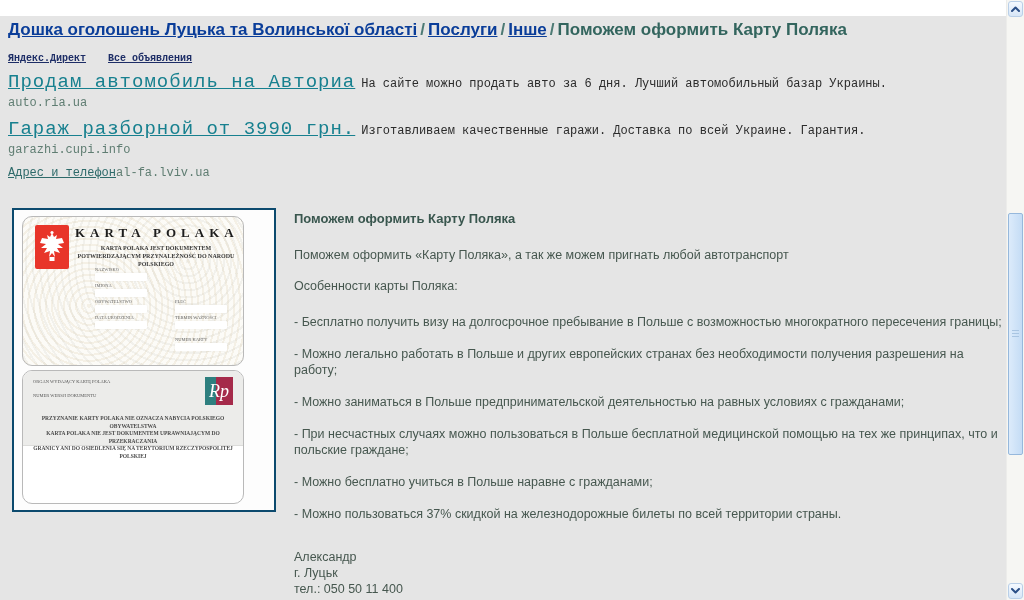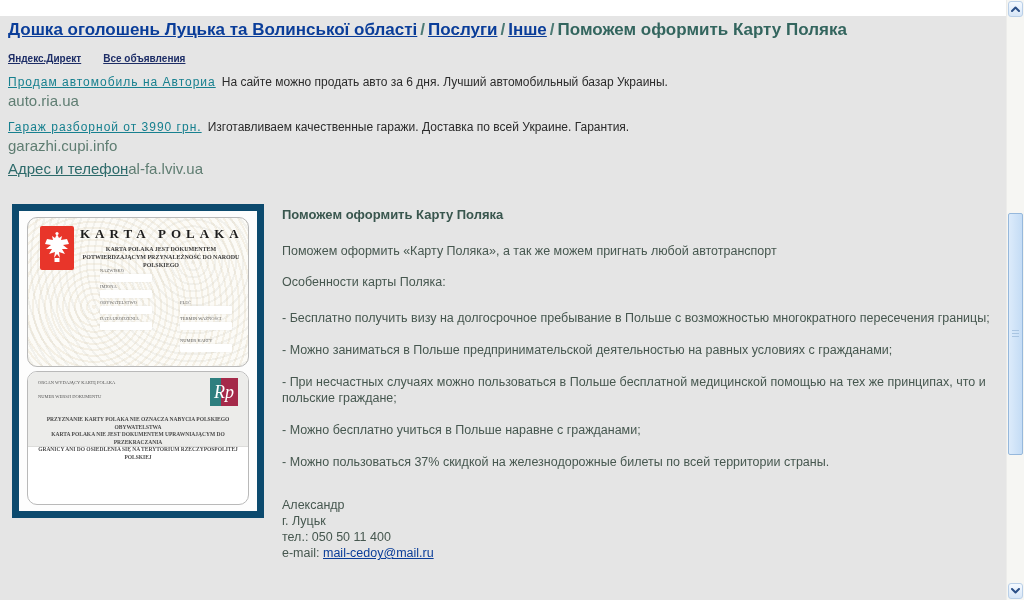--- a/index.html
+++ b/index.html
@@ -3,34 +3,34 @@
 <meta charset="utf-8">
 <style>
   html,body{margin:0;padding:0;background:#fff;width:1024px;height:600px;overflow:hidden;}
   .page{position:absolute;top:16px;left:0;width:1007px;height:600px;background:#e5e5e5;
         font-family:"Liberation Sans",sans-serif;}
   
   .breadcrumb{padding:4px 0 0 8px;font-size:17px;font-weight:bold;color:#33655e;white-space:nowrap;}
   .breadcrumb a{color:#0a3d99;text-decoration:underline;cursor:pointer;}
   .breadcrumb .sep{color:#4d7a74;font-weight:bold;padding:0 3px;}
   
-  .yad{font-family:Liberation Sans, sans-serif;}
+  .yad{font-family:Liberation Mono, monospace;}
   .yad-head{margin:13px 0 0 8px;font-size:10px;font-weight:bold;}
   .yad-head a{color:#1d2d66;text-decoration:underline;margin-right:22px;cursor:pointer;}
   .ad{margin:11px 0 0 8px;}
   .ad-first{margin-top:9px;}
   .ad-line{font-size:12px;color:#2b2b2b;line-height:18px;}
-  .ad-title{font-size:12px;letter-spacing:1px;color:#17808f;text-decoration:underline;cursor:pointer;margin-right:6px;}
-  .ad-url-line{font-size:15px;color:#5f7d72;margin-top:4px;line-height:12px;}
+  .ad-title{font-size:19px;letter-spacing:1px;color:#17808f;text-decoration:underline;cursor:pointer;margin-right:6px;}
+  .ad-url-line{font-size:12px;color:#5f7d72;margin-top:4px;line-height:12px;}
   .ad-extra{color:#2d6a6a;text-decoration:underline;cursor:pointer;}
   
   .main{display:flex;align-items:flex-start;margin-top:29px;padding-left:12px;}
   
-  .karta{width:238px;height:300px;border:7px solid #0c4a6e;background:#fdfdfd;flex:0 0 auto;
-         font-family:"Liberation Serif",serif;position:relative;}
+  .karta{width:238px;height:300px;border:2px solid #0c4a6e;background:#fdfdfd;flex:0 0 auto;
+         font-family:"Liberation Serif",serif;position:relative;padding-left:22px;}
   .card{position:absolute;left:8px;width:220px;background:#fff;border:1px solid #b9b9b9;border-radius:10px;overflow:hidden;}
   .card-front{top:6px;height:148px;
      background:repeating-radial-gradient(circle at 30% 60%, rgba(210,190,150,.18) 0 2px, transparent 2px 6px),
                 repeating-radial-gradient(circle at 75% 30%, rgba(180,180,170,.14) 0 2px, transparent 2px 7px),#fcfbf7;}
   .card-back{top:160px;height:132px;background:#fff;}
   .emblem{position:absolute;left:12px;top:8px;width:34px;height:44px;background:#e8352a;border-radius:2px;
           display:flex;align-items:center;justify-content:center;}
   .kp-title{position:absolute;left:52px;top:8px;width:162px;text-align:center;font-size:13px;font-weight:bold;
             letter-spacing:5px;color:#1d1d1d;white-space:nowrap;}
   .kp-sub{position:absolute;left:52px;top:27px;width:162px;text-align:center;font-size:6px;font-weight:bold;
@@ -142,20 +142,21 @@
           <div>GRANICY ANI DO OSIEDLENIA SIĘ NA TERYTORIUM RZECZYPOSPOLITEJ POLSKIEJ</div>
         </div>
       </div>
     </div>
 
     <div class="article">
       <div class="art-title">Поможем оформить Карту Поляка</div>
       <p class="art-p">Поможем оформить «Карту Поляка», а так же можем пригнать любой автотранспорт</p>
       <p class="art-p art-heading">Особенности карты Поляка:</p>
       <p class="feature">- Бесплатно получить визу на долгосрочное пребывание в Польше с возможностью многократного пересечения границы;</p>
+      <p class="feature">- Можно легально работать в Польше и других европейских странах без необходимости получения разрешения на работу;</p>
       <p class="feature">- Можно заниматься в Польше предпринимательской деятельностью на равных условиях с гражданами;</p>
       <p class="feature">- При несчастных случаях можно пользоваться в Польше бесплатной медицинской помощью на тех же принципах, что и польские граждане;</p>
       <p class="feature">- Можно бесплатно учиться в Польше наравне с гражданами;</p>
       <p class="feature">- Можно пользоваться 37% скидкой на железнодорожные билеты по всей территории страны.</p>
 
       <div class="contact">
         <div>Александр</div>
         <div>г. Луцьк</div>
         <div>тел.: 050 50 11 400</div>
         <div>

